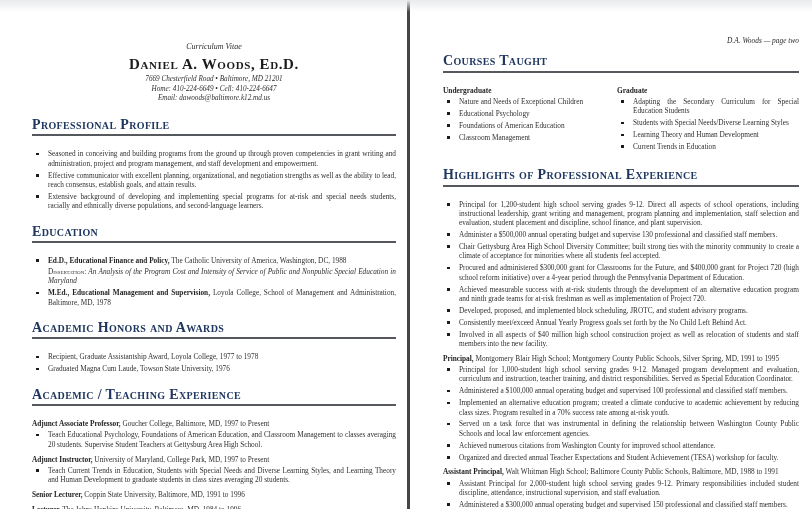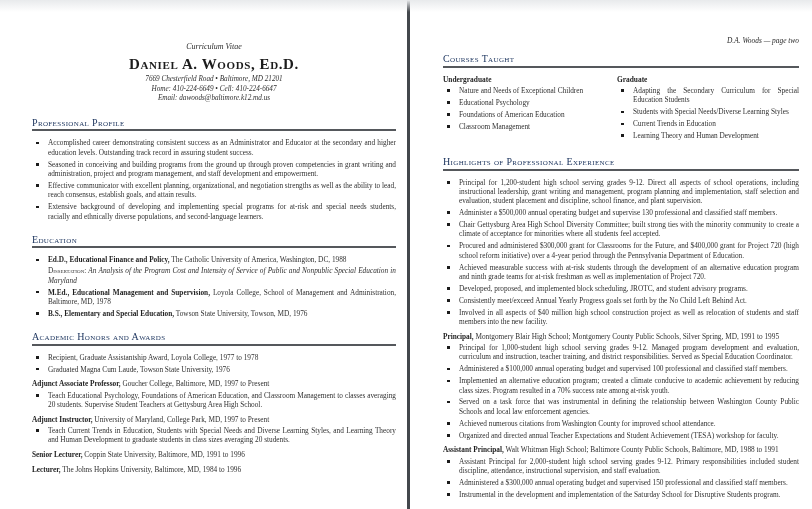--- a/index.html
+++ b/index.html
@@ -10,23 +10,23 @@
   .divider { position:absolute; top:0; bottom:0; left:407px; width:3px; background:#43474c; z-index:5; }
   .page { position:absolute; top:0; bottom:0; box-sizing:border-box; background:#ffffff; }
   .page-left  { left:0; width:407px; padding:42px 11px 0 32px; }
   .page-right { left:410px; width:402px; padding:36px 13px 0 33px;border-radius:27px; }
 
   .cv-label { text-align:center; font-style:italic; font-size:8px; margin-bottom:5px; color:#2a2a2a; }
   .name { text-align:center; font-variant:small-caps; font-weight:bold; font-size:15px;
           letter-spacing:0.6px; color:#1c1c1c; margin-bottom:2px; }
   .addr { text-align:center; font-style:italic; font-size:7.2px; line-height:1.34; color:#2e2e2e; }
 
-  .sec-title { font-variant:small-caps; font-weight:normal; font-size:10px; letter-spacing:0.35px;
+  .sec-title { font-variant:small-caps; font-weight:bold; font-size:14px; letter-spacing:0.35px;
                color:#1f3760; border-bottom:2.4px solid #55585c; padding-bottom:1.5px;
-               margin:13px 0 7px 0; }
+               margin:13px 0 13px 0; }
   .sec-title.first-right { margin-top:8px; }
 
   .li { display:flex; padding-left:4px; margin-bottom:2.6px; font-size:7.3px; line-height:1.28;
         text-align:justify; }
   .bullet { flex:0 0 2.6px; width:2.6px; height:2.6px; background:#1c1c1c;
             margin:3.4px 9.4px 0 0; }
   .litext { flex:1; }
   .litext b { color:#1f1f1f; }
 
   .diss { margin-left:16px; font-size:7.3px; line-height:1.28; text-align:justify;
@@ -54,24 +54,20 @@
     <div class="cv-label">Curriculum Vitae</div>
     <div class="name">Daniel A. Woods, Ed.D.</div>
     <div class="addr">7669 Chesterfield Road • Baltimore, MD 21201</div>
     <div class="addr">Home: 410-224-6649 • Cell: 410-224-6647</div>
     <div class="addr">Email: dawoods@baltimore.k12.md.us</div>
 
     <div>
       <div class="sec-title">Professional Profile</div>
       <div class="li">
           <span class="bullet"></span>
-          <span class="litext">Accomplished career demonstrating consistent success as an Administrator and Educator at the secondary and higher education levels. Outstanding track record in assuring student success.</span>
-        </div>
-      <div class="li">
-          <span class="bullet"></span>
           <span class="litext">Seasoned in conceiving and building programs from the ground up through proven competencies in grant writing and administration, project and program management, and staff development and empowerment.</span>
         </div>
       <div class="li">
           <span class="bullet"></span>
           <span class="litext">Effective communicator with excellent planning, organizational, and negotiation strengths as well as the ability to lead, reach consensus, establish goals, and attain results.</span>
         </div>
       <div class="li">
           <span class="bullet"></span>
           <span class="litext">Extensive background of developing and implementing special programs for at-risk and special needs students, racially and ethnically diverse populations, and second-language learners.</span>
         </div>
@@ -81,39 +77,36 @@
       <div class="sec-title">Education</div>
       <div class="li">
           <span class="bullet"></span>
           <span class="litext"><b>Ed.D., Educational Finance and Policy,</b><span> The Catholic University of America, Washington, DC, 1988</span></span>
         </div>
       <div class="diss"><span class="diss-label">Dissertation:</span><span class="diss-text"> An Analysis of the Program Cost and Intensity of Service of Public and Nonpublic Special Education in Maryland</span></div>
       <div class="li">
           <span class="bullet"></span>
           <span class="litext"><b>M.Ed., Educational Management and Supervision,</b><span> Loyola College, School of Management and Administration, Baltimore, MD, 1978</span></span>
         </div>
-      <div class="li">
-          <span class="bullet"></span>
-          <span class="litext"><b>B.S., Elementary and Special Education,</b><span> Towson State University, Towson, MD, 1976</span></span>
-        </div>
     </div>
 
     <div>
       <div class="sec-title">Academic Honors and Awards</div>
       <div class="li">
           <span class="bullet"></span>
           <span class="litext">Recipient, Graduate Assistantship Award, Loyola College, 1977 to 1978</span>
         </div>
       <div class="li">
           <span class="bullet"></span>
           <span class="litext">Graduated Magna Cum Laude, Towson State University, 1976</span>
         </div>
     </div>
 
     <div>
+      <div class="sec-title">Academic / Teaching Experience</div>
 
       <div class="entry">
         <div class="role-line"><b>Adjunct Associate Professor,</b><span> Goucher College, Baltimore, MD, 1997 to Present</span></div>
         <div class="li">
             <span class="bullet"></span>
             <span class="litext">Teach Educational Psychology, Foundations of American Education, and Classroom Management to classes averaging 20 students.  Supervise Student Teachers at Gettysburg Area High School.</span>
           </div>
       </div>
       <div class="entry">
         <div class="role-line"><b>Adjunct Instructor,</b><span> University of Maryland, College Park, MD, 1997 to Present</span></div>
@@ -164,25 +157,25 @@
           <div class="li">
               <span class="bullet"></span>
               <span class="litext">Adapting the Secondary Curriculum for Special Education Students</span>
             </div>
           <div class="li">
               <span class="bullet"></span>
               <span class="litext">Students with Special Needs/Diverse Learning Styles</span>
             </div>
           <div class="li">
               <span class="bullet"></span>
+              <span class="litext">Learning Theory and Human Development</span>
+            </div>
+          <div class="li">
+              <span class="bullet"></span>
               <span class="litext">Current Trends in Education</span>
-            </div>
-          <div class="li">
-              <span class="bullet"></span>
-              <span class="litext">Learning Theory and Human Development</span>
             </div>
         </div>
       </div>
     </div>
 
     <div>
       <div class="sec-title">Highlights of Professional Experience</div>
 
       <div class="entry">
         <div class="li">

